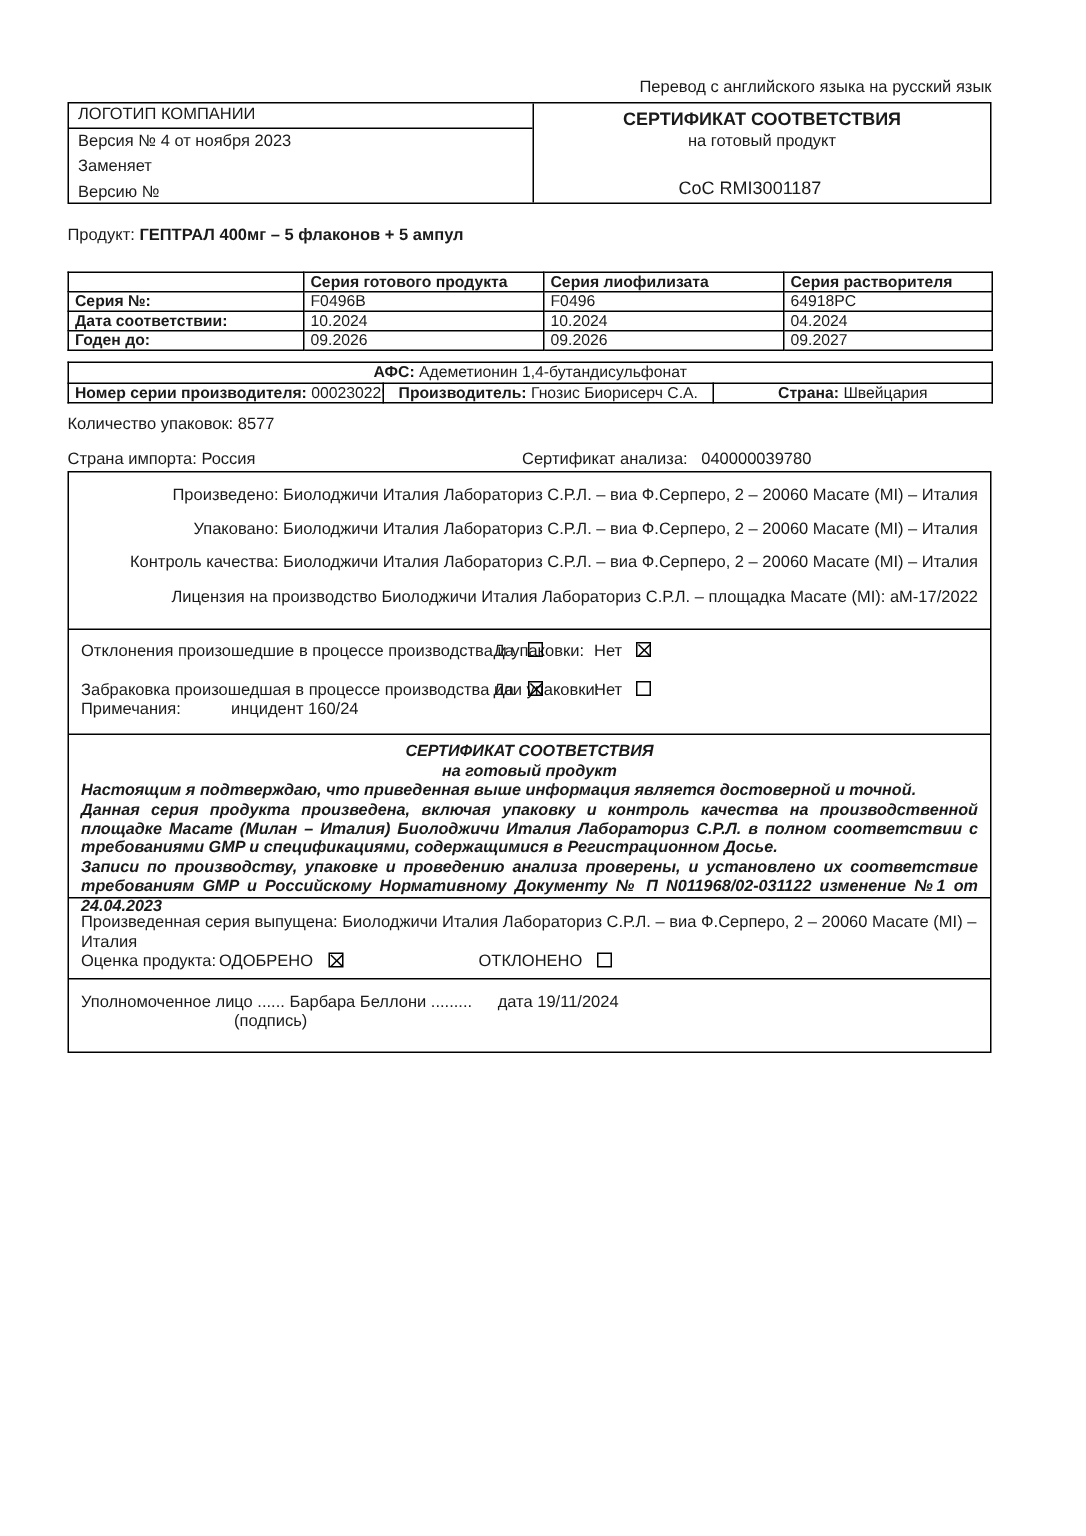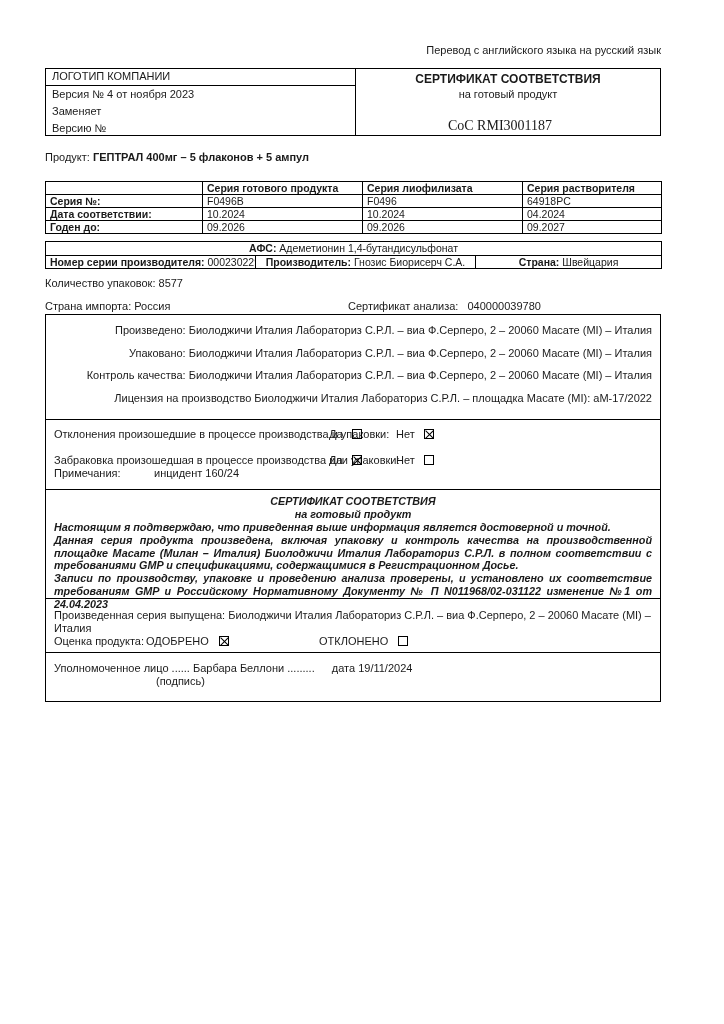--- a/index.html
+++ b/index.html
@@ -4,31 +4,31 @@
 <style>
   * { margin:0; padding:0; box-sizing:border-box; }
   html,body { background:#fff; }
   .page {
     position:relative; width:724px; height:1024px; background:#ffffff;
     font-family:"Liberation Sans", "DejaVu Sans", sans-serif;
     color:#1a1a1a; font-size:11px; overflow:hidden;
   }
   .abs { position:absolute; }
 
-  .translation-note { top:44px; right:63px; font-size:11px; }
+  .translation-note { top:52px; right:63px; font-size:11px; }
 
   
   .header-box { left:45px; top:68px; width:616px; height:68px; border:1px solid #000; display:flex; }
   .header-left { width:310px; border-right:1px solid #000; }
   .header-logo { padding:1px 6px 2px; border-bottom:1px solid #000; height:17px; }
   .header-left .hl-line { padding:1px 6px; line-height:15px; }
   .header-right { flex:1; text-align:center; position:relative; }
   .cert-title { font-weight:bold; font-size:12px; margin-top:3px; }
   .cert-subtitle { margin-top:2px; }
-  .coc-number { position:absolute; left:0; right:16px; top:49px; font-size:14px;font-family:Liberation Serif, serif; }
+  .coc-number { position:absolute; left:0; right:16px; top:49px; font-size:12px; }
 
   .product-line { left:45px; top:151px; }
   .bold { font-weight:bold; }
 
   table { border-collapse:collapse; }
   td, th { border:1px solid #000; font-size:10.5px; font-weight:normal; text-align:left; padding:0 4px; line-height:12px; height:12.5px; white-space:nowrap; overflow:hidden; }
   th { font-weight:bold; }
 
   .series-table { left:45px; top:181px; }
   .series-table table { width:616px; table-layout:fixed; }

